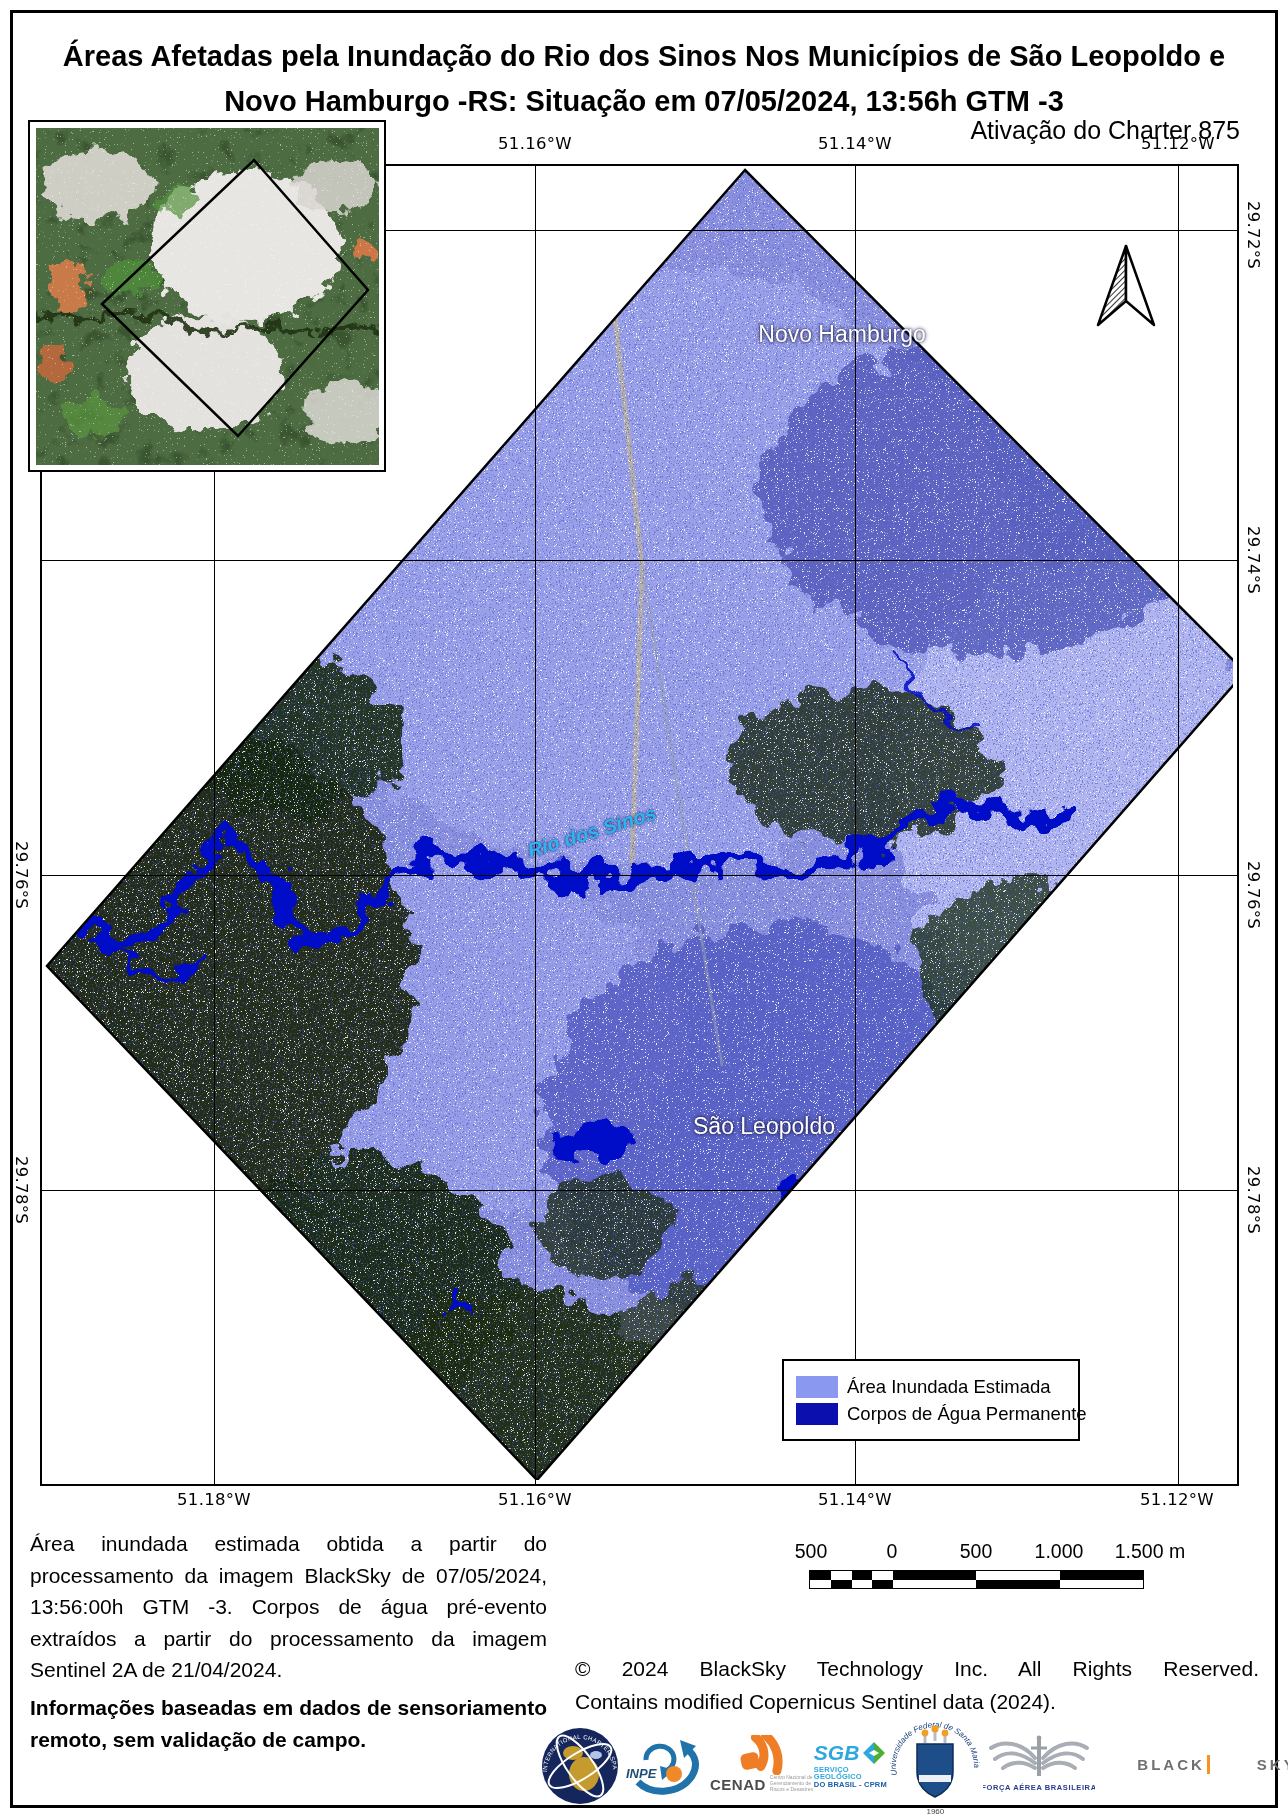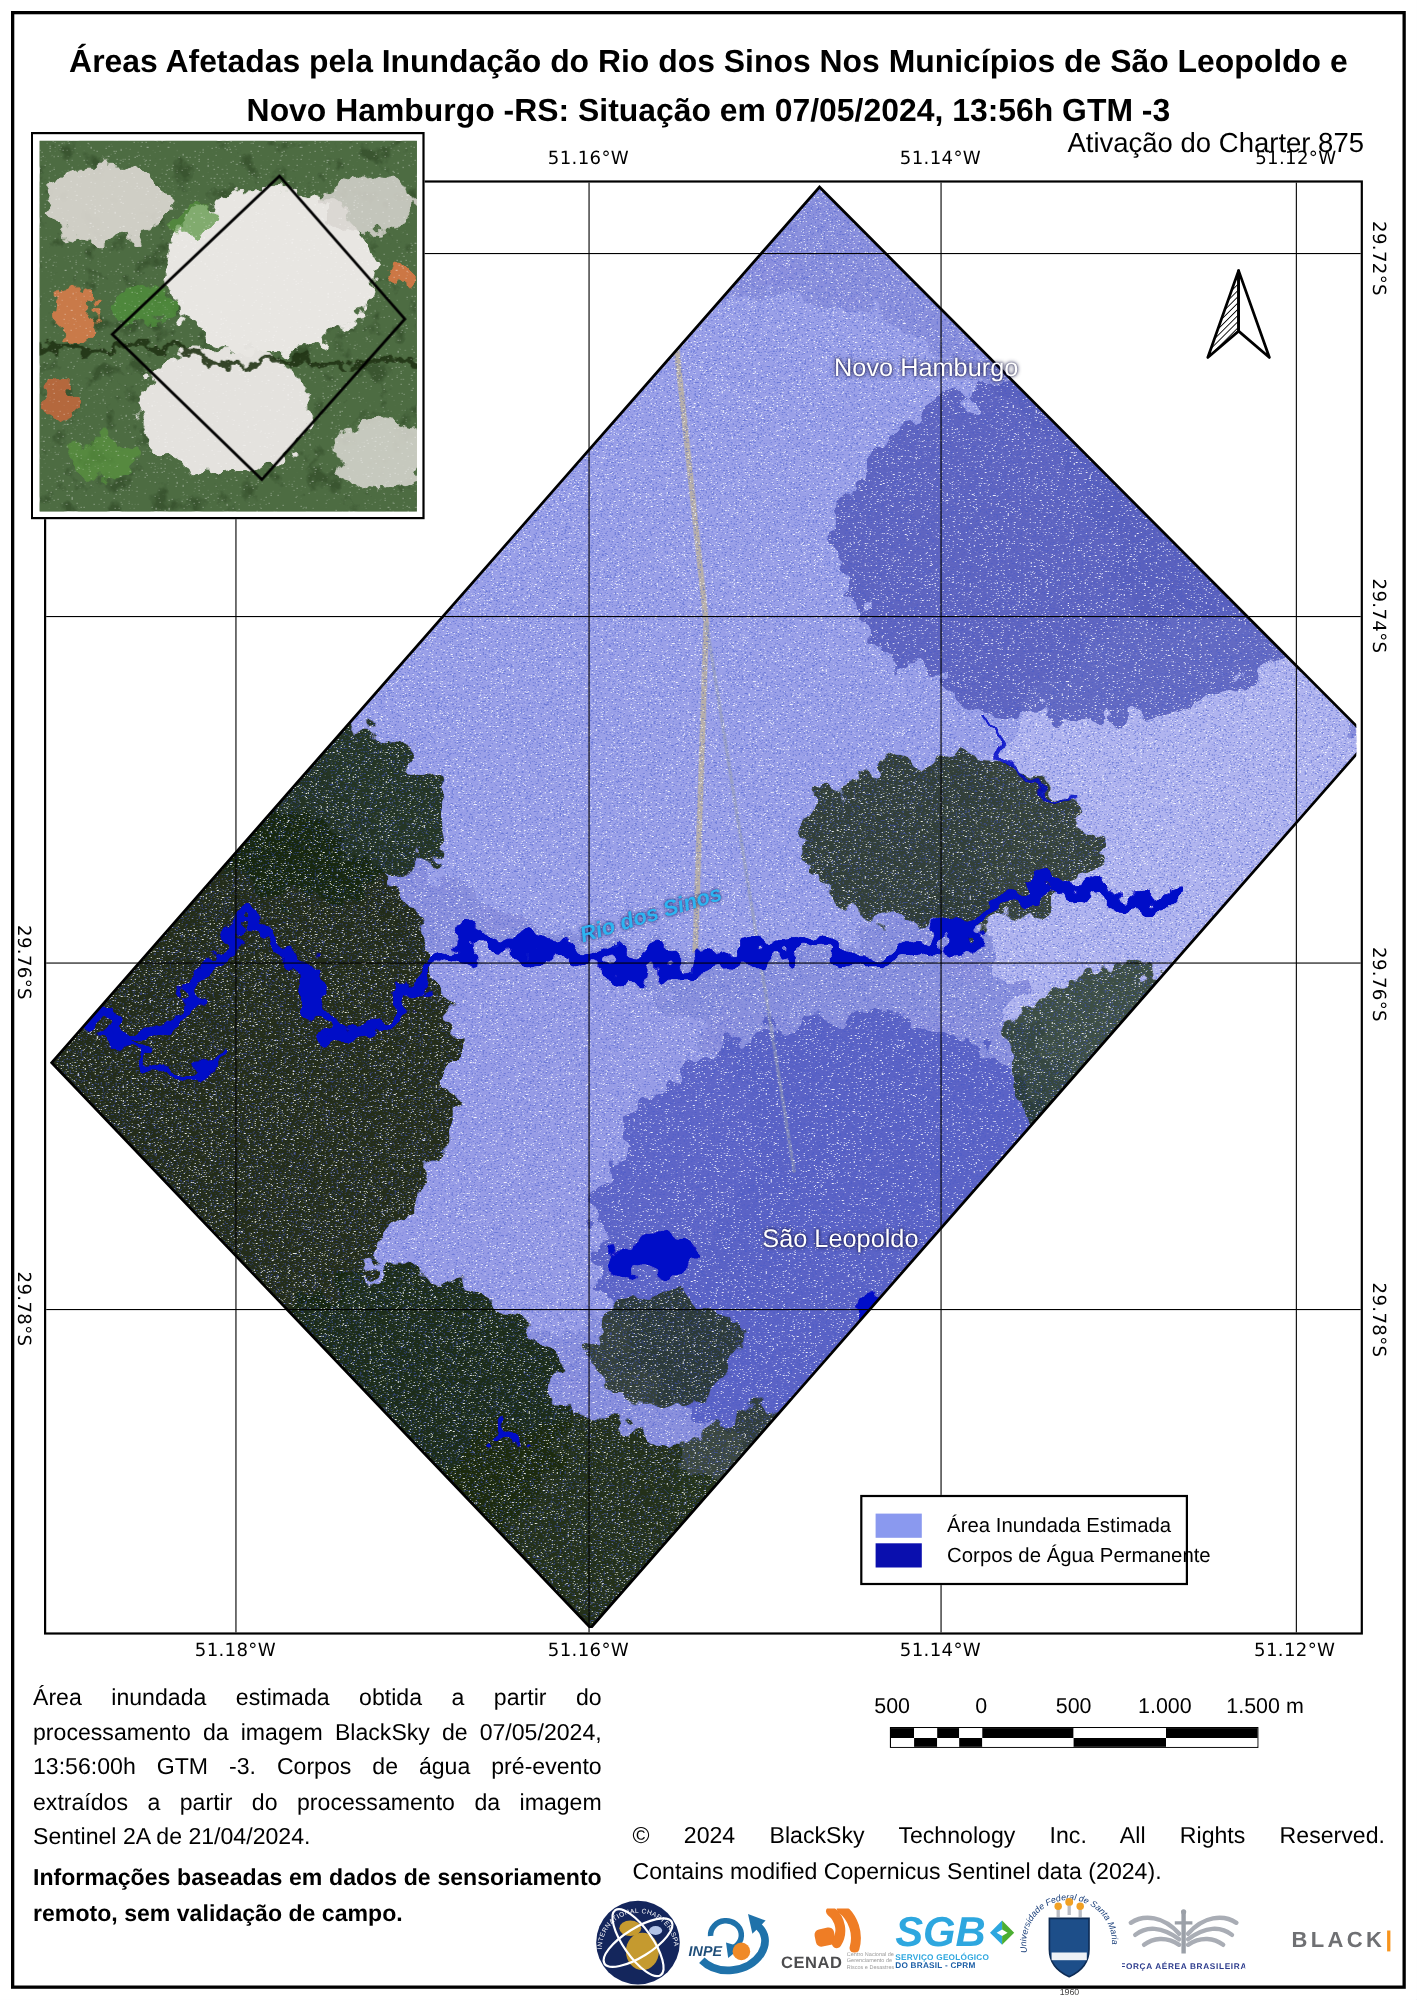--- a/index.html
+++ b/index.html
@@ -24,21 +24,21 @@
   .vlab{writing-mode:vertical-rl;transform:translateY(-50%);}
   .citylab{position:absolute;z-index:3;color:#fff;font-weight:normal;font-size:23px;white-space:nowrap;
            text-shadow:0 0 4px rgba(10,10,60,.85),0 0 2px rgba(10,10,60,.8);transform:translate(-50%,-50%);}
   #river-label{position:absolute;z-index:3;color:#2db4f2;font-weight:bold;font-style:italic;font-size:20px;
            white-space:nowrap;transform:translate(-50%,-50%) rotate(-17deg);
            text-shadow:0 0 3px rgba(0,0,70,.9);}
   
   #legend{position:absolute;left:740px;top:1193px;width:298px;height:82px;background:#fff;
           border:2.5px solid #000;z-index:4;display:flex;flex-direction:column;justify-content:center;
           gap:5px;padding:6px 12px;box-sizing:border-box;}
-  .legend-row{display:flex;align-items:center;gap:23px;}
+  .legend-row{display:flex;align-items:center;gap:9px;}
   .swatch{width:42px;height:22px;flex:0 0 42px;}
   .swatch.flood{background:#8a99ef;}
   .swatch.perm{background:#0a0fae;}
   .legend-label{font-size:18.5px;white-space:nowrap;}
   
   #north-arrow{position:absolute;left:1053px;top:77px;z-index:3;}
   
   #inset{position:absolute;left:28px;top:120px;width:358px;height:352px;background:#fff;
          border:2.5px solid #000;padding:6px;box-sizing:border-box;z-index:5;}
   
@@ -61,25 +61,25 @@
   #copy-2{position:absolute;left:575px;top:1690px;width:684px;font-size:21px;}
   
   #logos{position:absolute;left:538px;top:1718px;width:726px;height:92px;display:flex;
          align-items:center;justify-content:space-between;}
   .logo{display:flex;flex-direction:column;align-items:center;justify-content:center;}
   #logo-cenad .crow{display:flex;align-items:flex-end;gap:4px;}
   #cenad-word{font-size:15px;font-weight:bold;color:#4d4d4f;letter-spacing:.5px;}
   #cenad-sub{font-size:5px;line-height:1.15;color:#9a9a9a;width:44px;}
   #logo-sgb{line-height:1;}
   #sgb-row{display:flex;align-items:center;gap:2px;}
-  #sgb-word{font-size:38px;font-weight:bold;font-style:italic;color:#2ea7df;letter-spacing:0px;}
+  #sgb-word{font-size:21px;font-weight:bold;font-style:italic;color:#2ea7df;letter-spacing:0px;}
   .sgb-sub{font-size:7.5px;font-weight:bold;color:#2ea7df;letter-spacing:.2px;text-align:left;width:100%;}
   .sgb-sub.l2{color:#1b5ea6;}
   #logo-blacksky{flex-direction:row;align-items:center;}
-  .bsky-word{font-size:20px;color:#6f7073;letter-spacing:3px;font-weight:600;padding-left:42px;}
+  .bsky-word{font-size:15px;color:#6f7073;letter-spacing:3px;font-weight:600;padding-left:42px;}
   .bsky-bar{width:3px;height:19px;background:#f7941d;margin:0 5px 0 2px;}
   #logo-esa{flex-direction:row;align-items:center;gap:4px;}
   #esa-word{font-size:36px;font-weight:bold;color:#12246e;letter-spacing:1px;}
   #ufsm-year{font-size:8px;color:#444;margin-top:-2px;}
 </style>
 </head>
 <body>
 
 <div id="page">
   <div id="page-border"></div>

